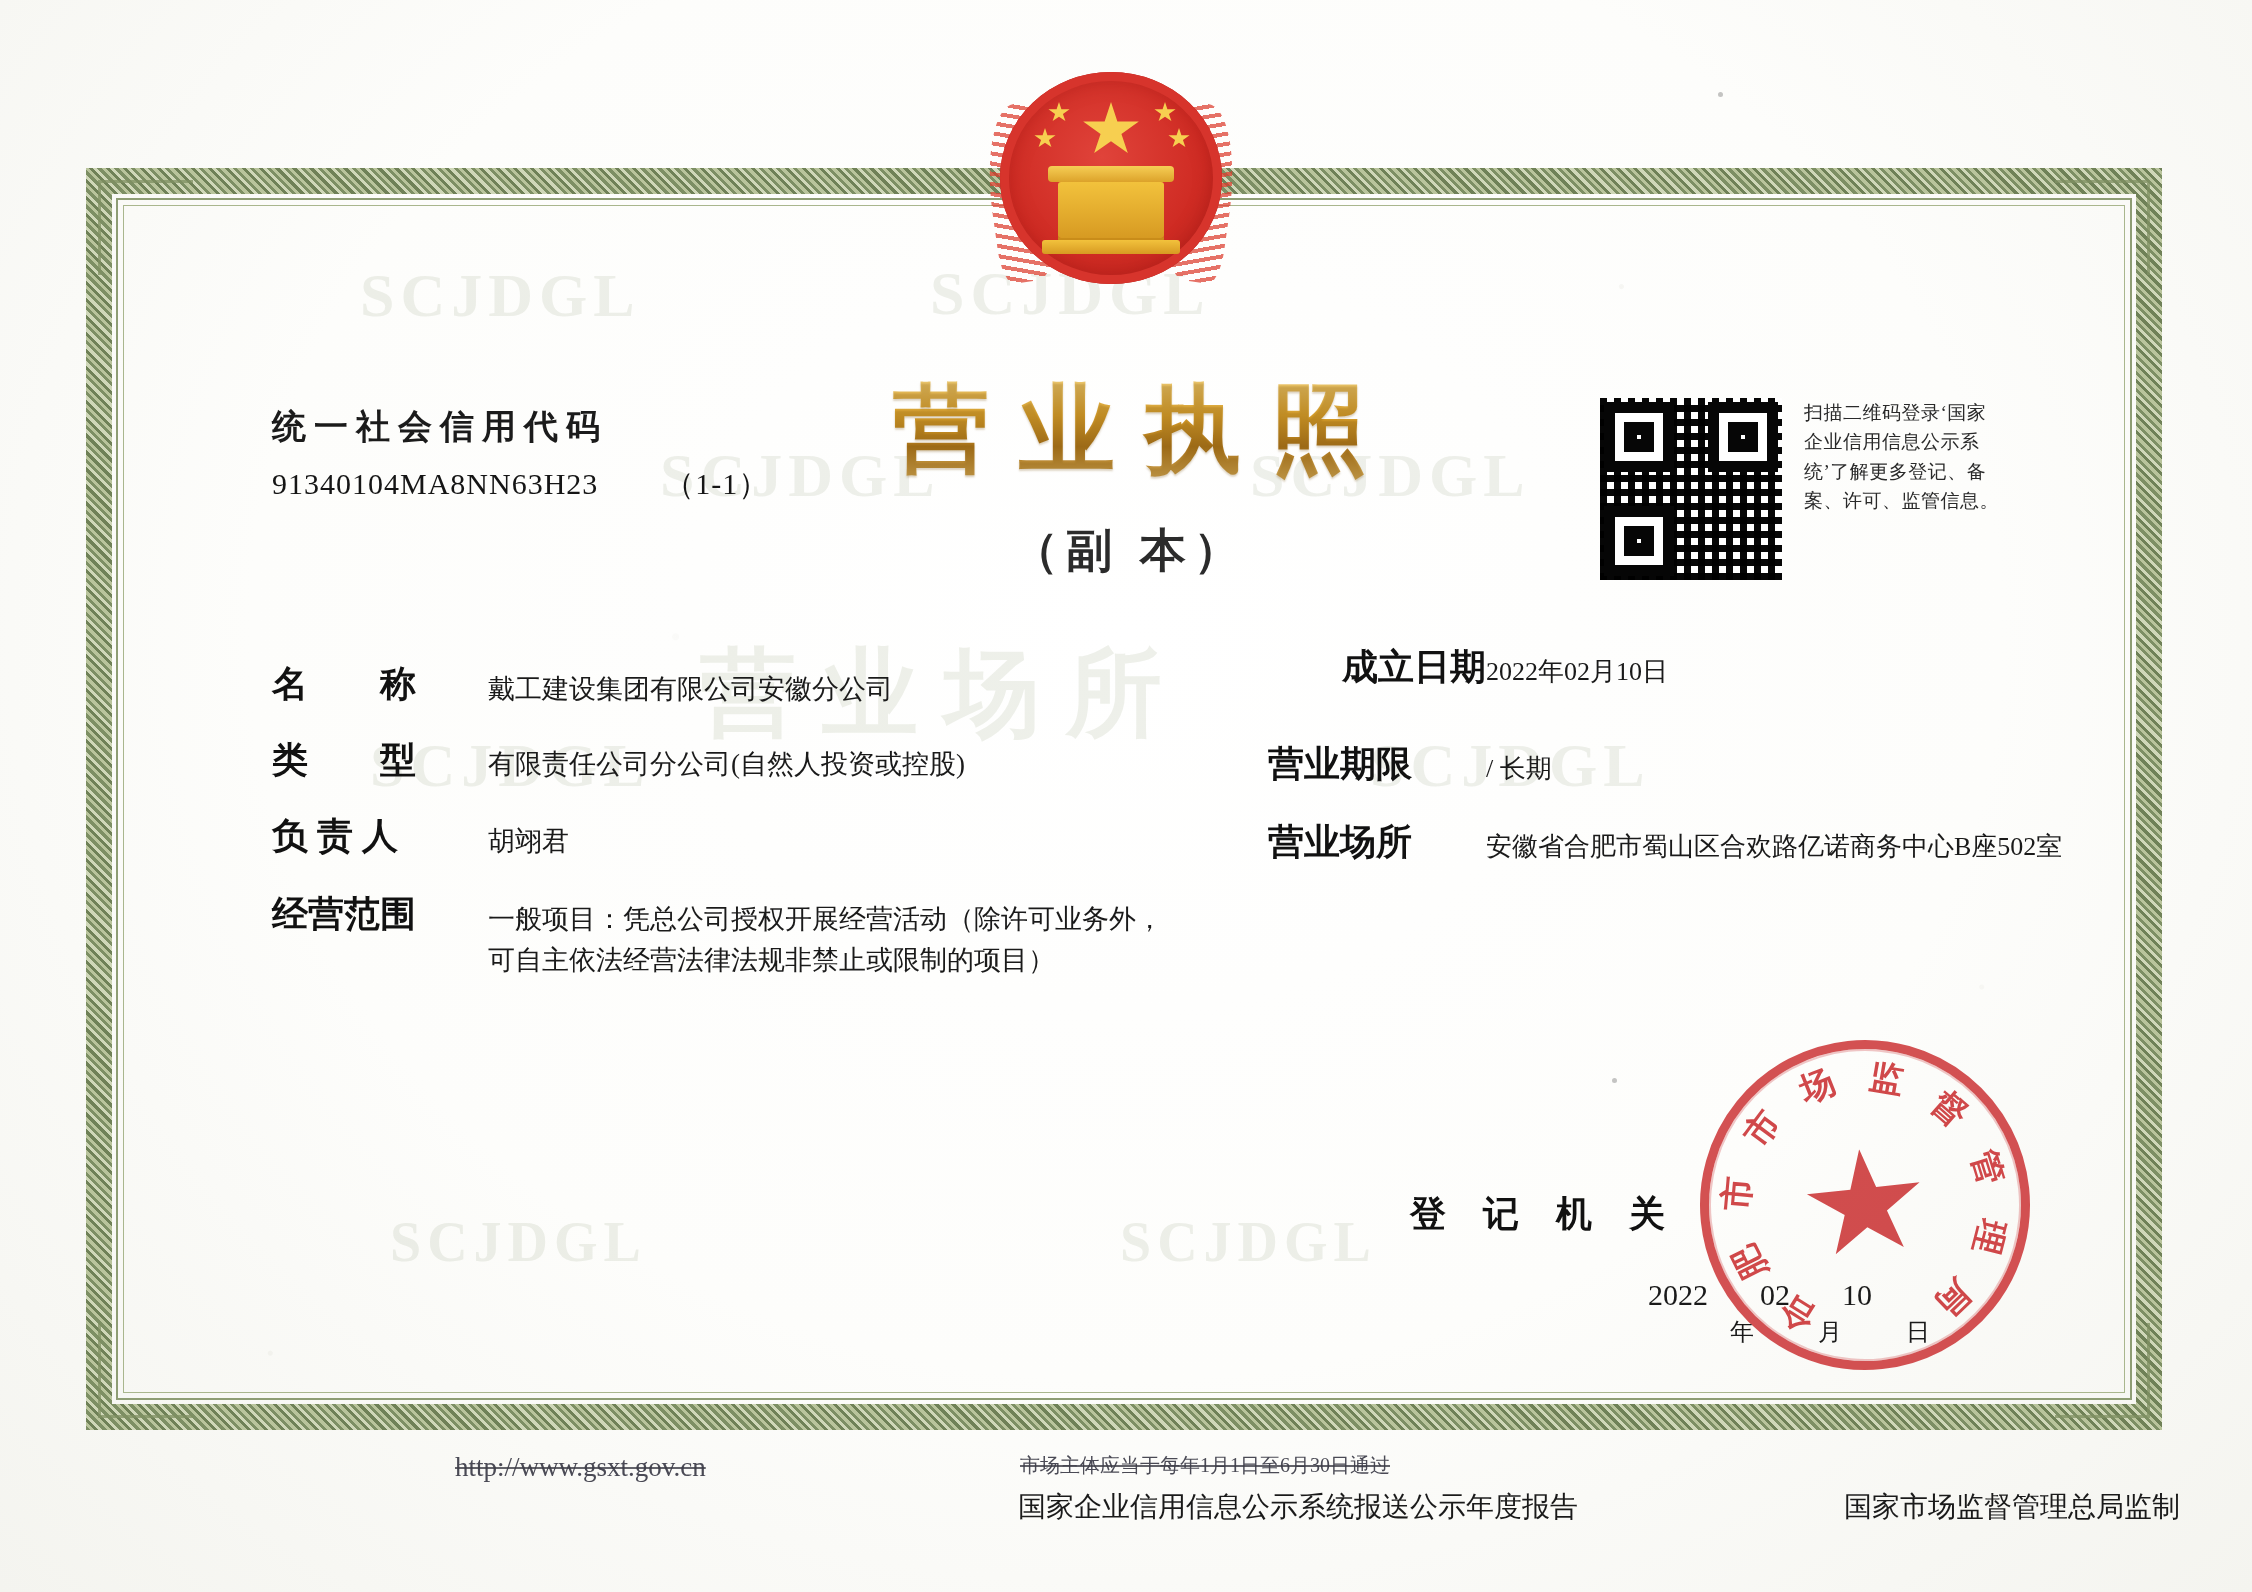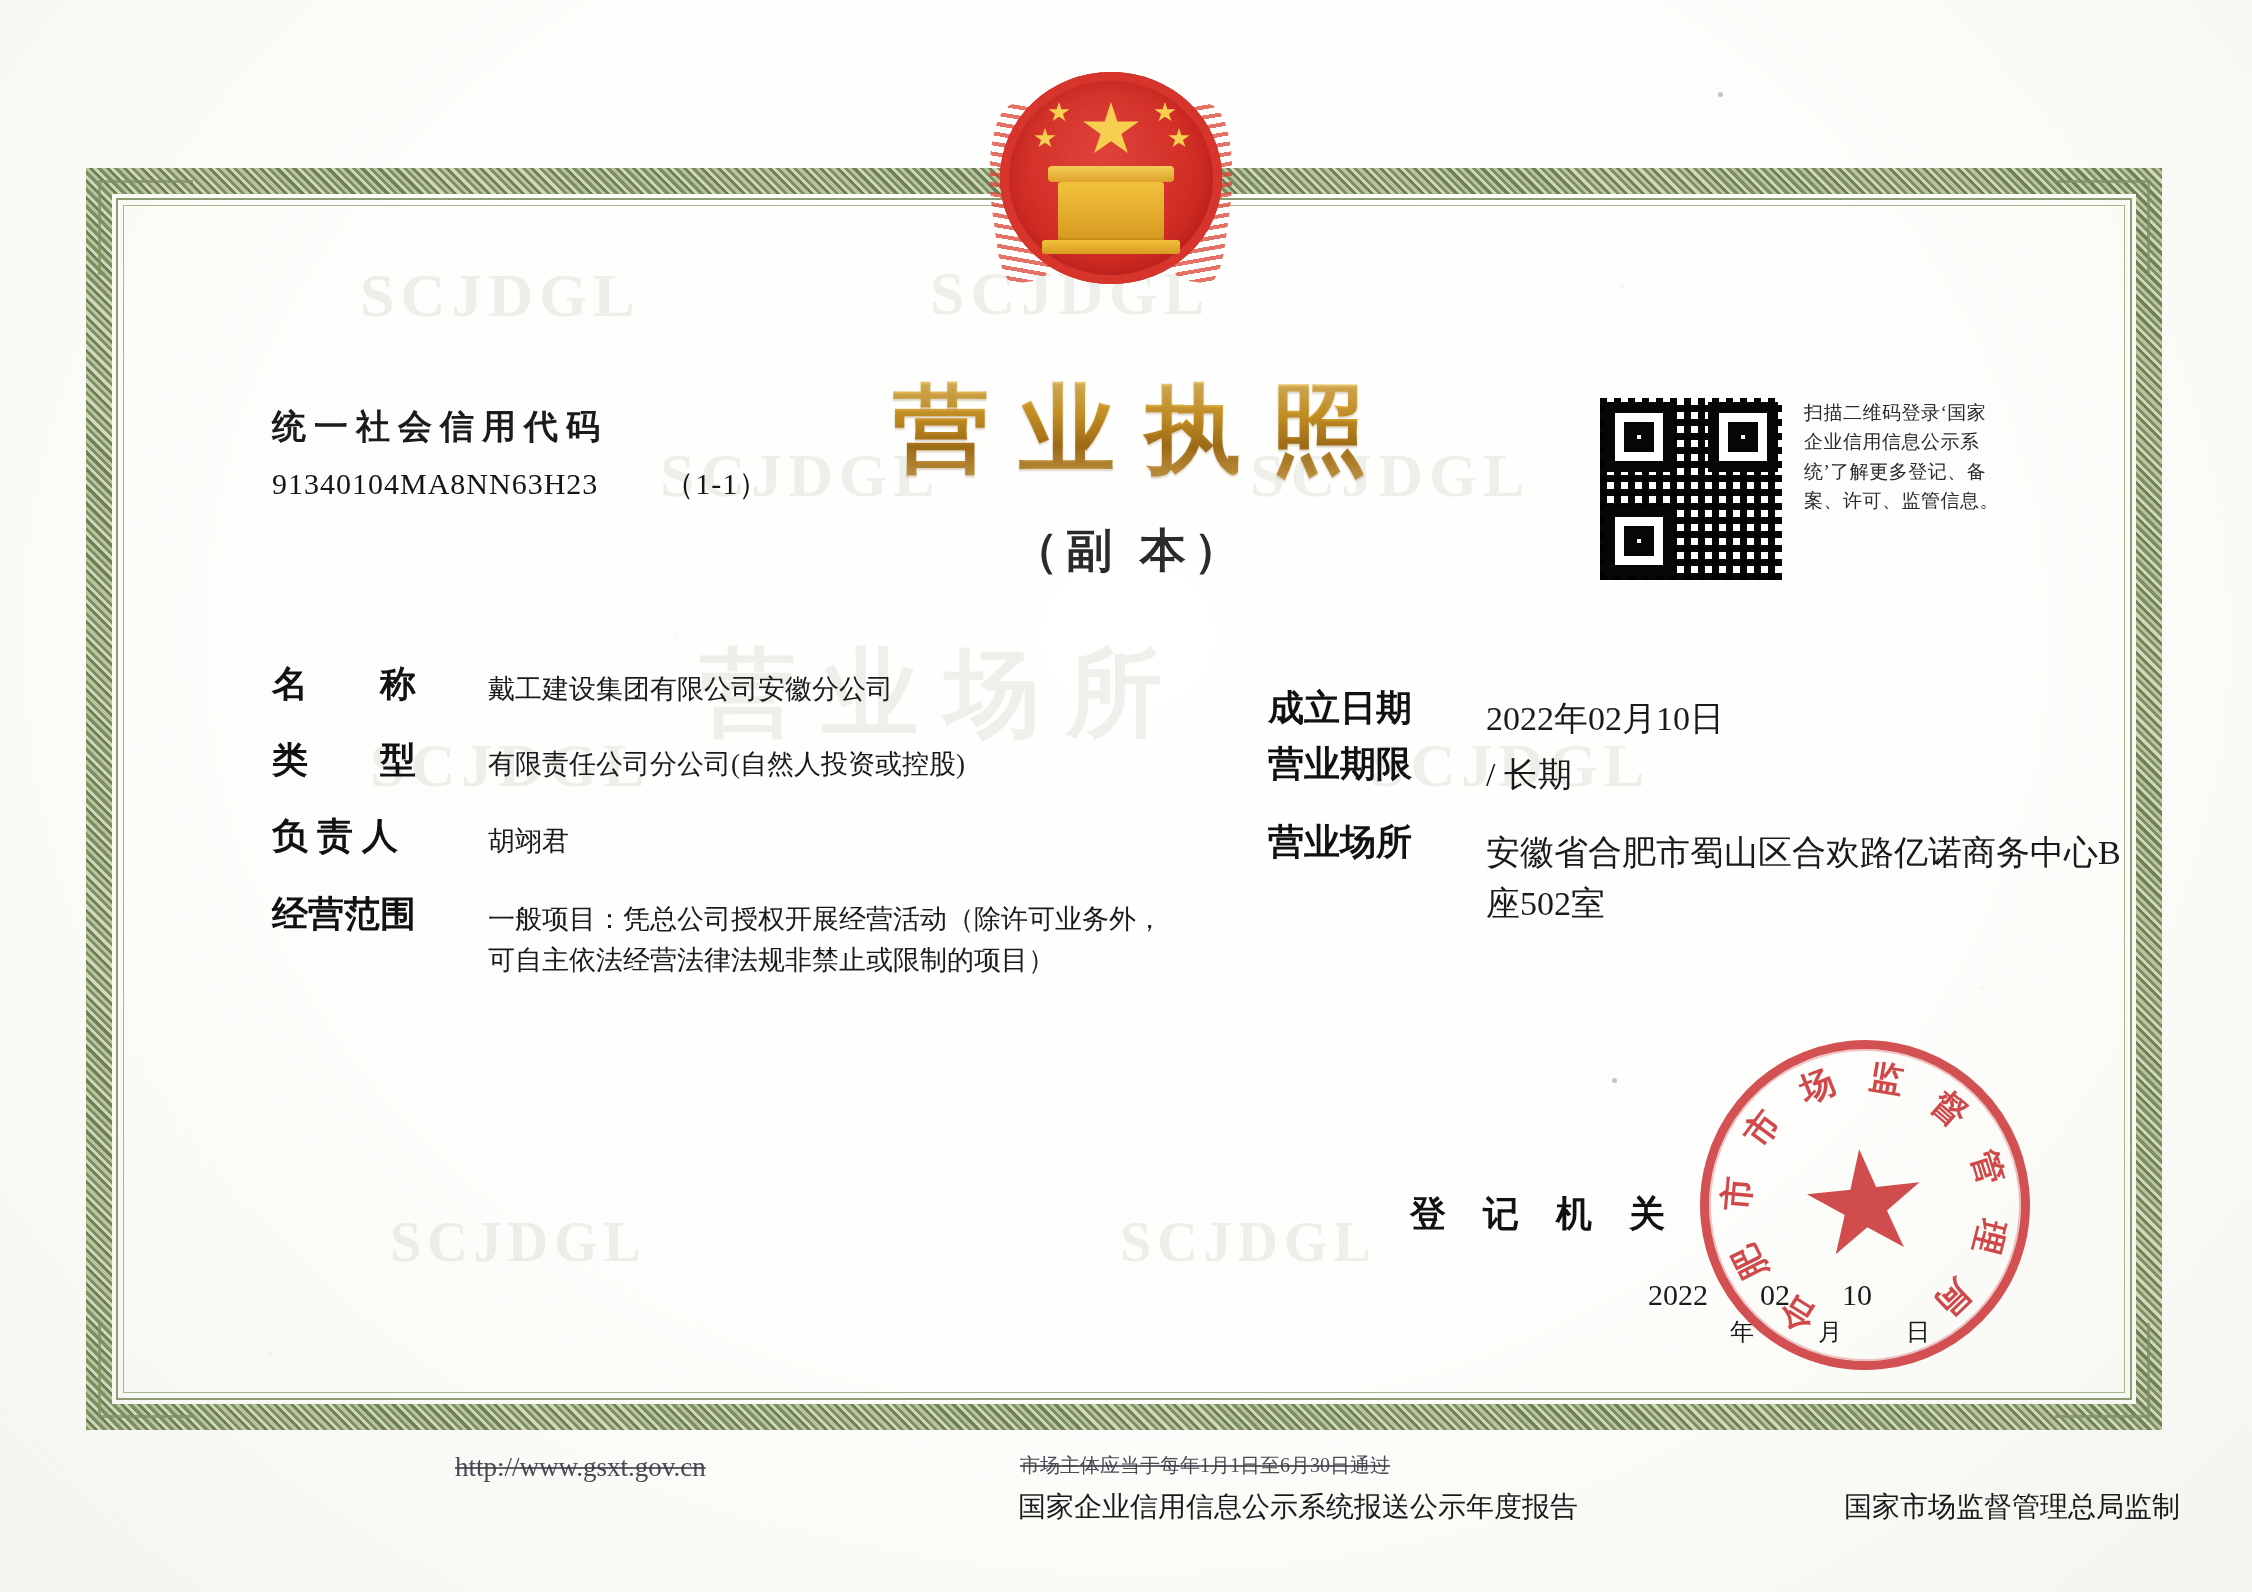--- a/index.html
+++ b/index.html
@@ -294,28 +294,28 @@
   #row-name        { left: 272px; top: 660px; }
   #row-type        { left: 272px; top: 735px; align-items: flex-end; }
   #row-person      { left: 272px; top: 812px; }
   #row-scope       { left: 272px; top: 890px; }
 
   #row-name  .field-label   { width: 216px; }
   #row-type  .field-label   { width: 216px; }
   #row-person .field-label  { width: 216px; }
   #row-scope .field-label   { width: 216px; }
 
-  #row-date    { left: 1268px; top: 684px; }
+  #row-date    { left: 1268px; top: 643px; text-align: right; }
   #row-term    { left: 1268px; top: 740px; }
   #row-address { left: 1268px; top: 818px; }
   #row-date .field-label,
   #row-term .field-label,
   #row-address .field-label { width: 218px; }
 
-  .val-small { font-size: 34px; }
+  .val-small { font-size: 26px; }
 
   
   #registry-label {
     position: absolute;
     left: 1410px;
     top: 1190px;
     font-family: "Liberation Serif", "DejaVu Serif", serif;
     font-size: 36px;
     font-weight: 700;
     color: #111;

